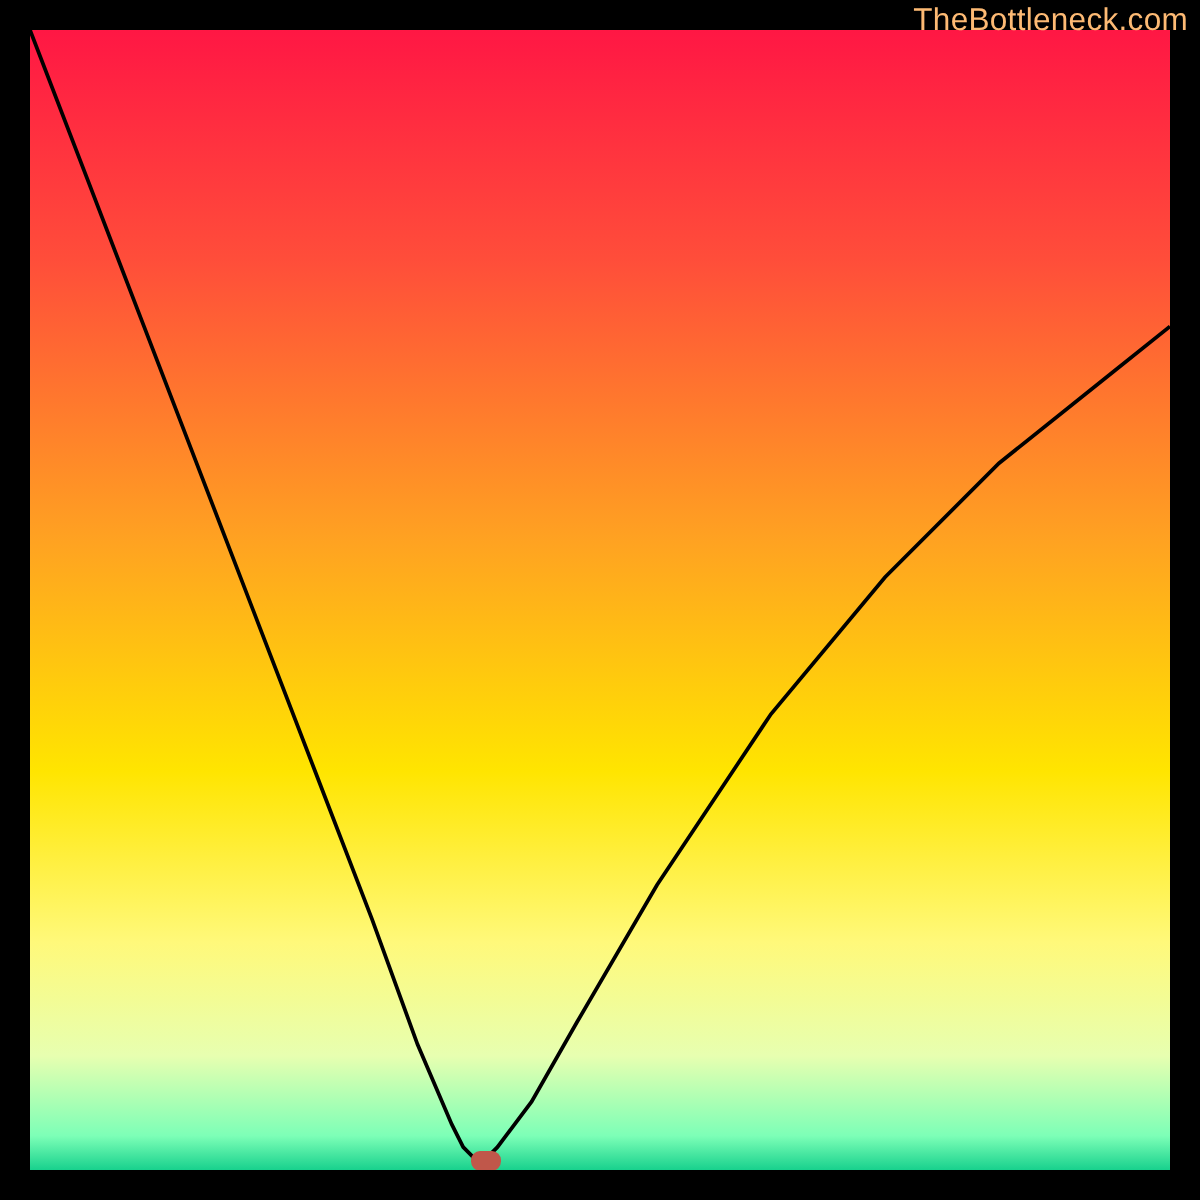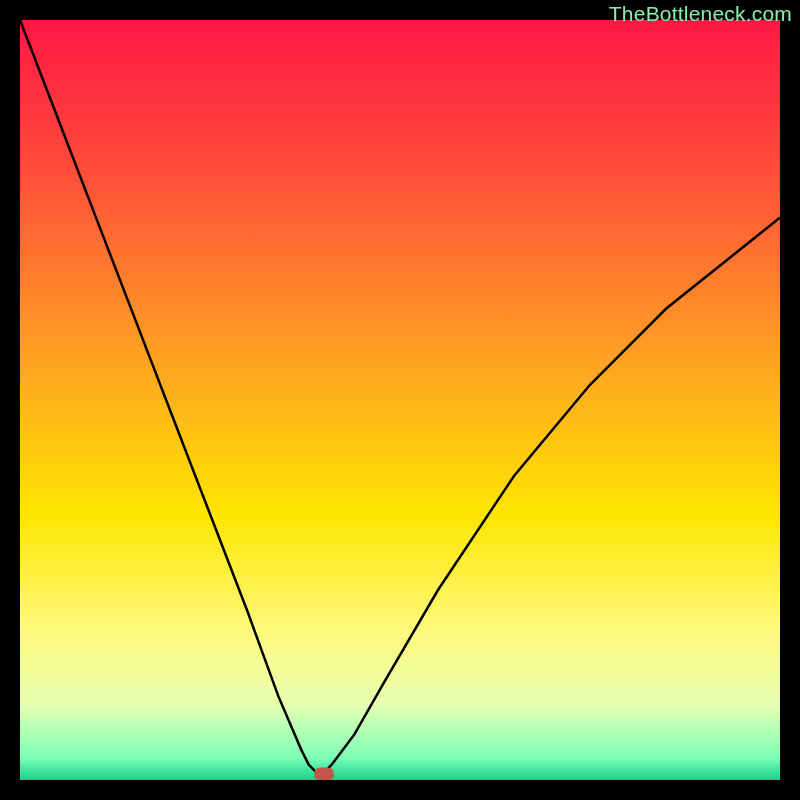--- a/index.html
+++ b/index.html
@@ -16,21 +16,21 @@
     left: 20px;
     top: 20px;
     width: 760px;
     height: 760px;
     overflow: hidden;
   }
   .watermark {
     position: absolute;
     top: 2px;
     right: 8px;
-    color: #86efac;
+    color: #fdba74;
     font-size: 21px;
     font-weight: 500;
     letter-spacing: 0.2px;
     z-index: 10;
   }
   svg {
     display: block;
   }
 </style>
 </head>

